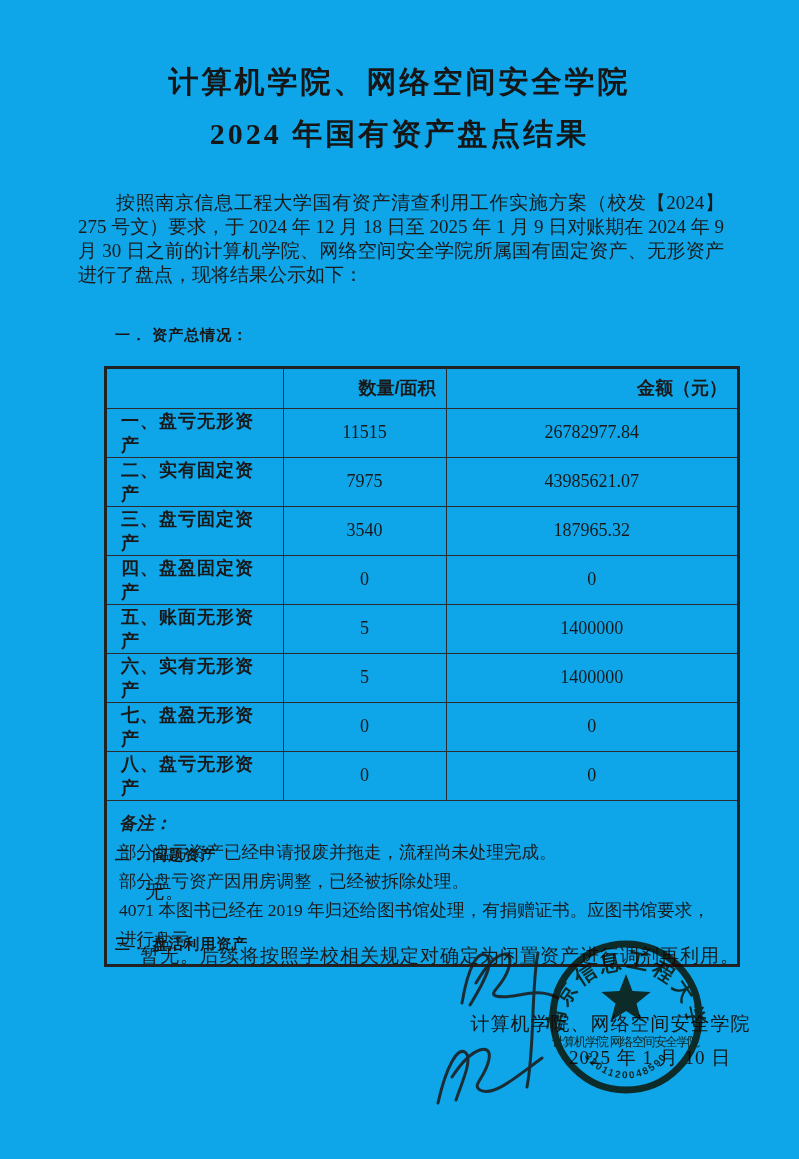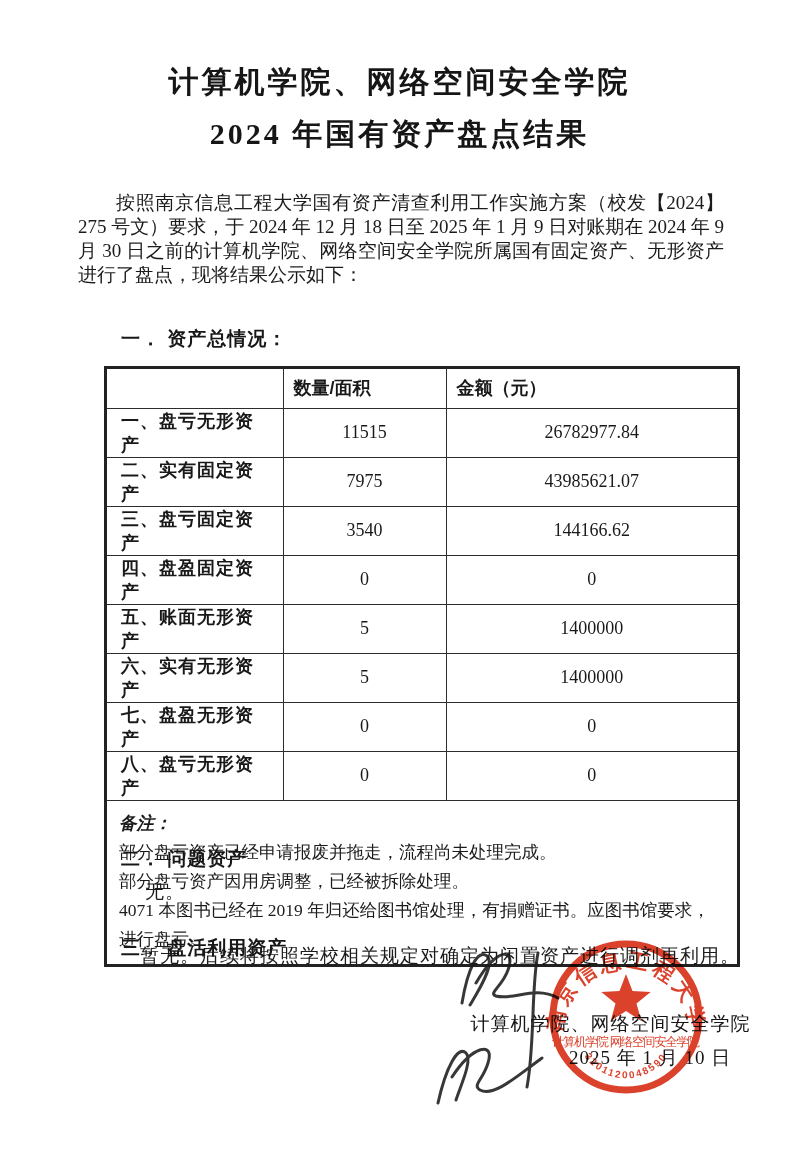--- a/index.html
+++ b/index.html
@@ -2,42 +2,42 @@
 <html><head>
 <meta charset="utf-8">
 <style>
   * { margin: 0; padding: 0; box-sizing: border-box; }
   html, body { background: #e8e8e8; }
   body { font-family: "Liberation Serif", "DejaVu Serif", serif; }
   .page {
     position: relative;
     width: 799px; height: 1159px;
     margin: 0 auto;
-    background: #ffffff;
+    background: #0ea5e9;
     color: #1e1e1e;
     overflow: hidden;
   }
   .title-line {
     position: absolute; left: 0; width: 100%;
     text-align: center;
     font-size: 30px; font-weight: 700;
     letter-spacing: 3px;
     color: #161616;
   }
   .title-1 { top: 62px; }
   .title-2 { top: 114px; }
   .intro {
     position: absolute; top: 191px; left: 78px; width: 646px;
     font-size: 19px; line-height: 24px;
     text-align: justify; text-indent: 2em;
     color: #1b1b1b;
   }
   .sec-heading {
-    position: absolute; left: 121px;
-    font-size: 19px; font-weight: 700;
+    position: absolute; left: 115px;
+    font-size: 15px; font-weight: 700;
     font-family: "Liberation Sans", "DejaVu Sans", sans-serif;
     color: #171717;
     letter-spacing: 1px;
   }
   .sec1 { top: 326px; }
   .sec2 { top: 846px; }
   .sec3 { top: 913px; margin-top: 22px; }
   .sec-body {
     position: absolute;
     font-size: 19px; color: #1b1b1b;
@@ -55,21 +55,21 @@
   table.assets td, table.assets th {
     border: 1.4px solid #2c2c2c;
     font-size: 18px;
     padding: 0 10px;
     color: #191919;
   }
   table.assets { border: 2.5px solid #222; outline: 0.5px solid #222; }
   table.assets th {
     height: 40px;
     font-family: "Liberation Sans", "DejaVu Sans", sans-serif;
-    font-weight: 700; text-align: left;
+    font-weight: 700; text-align: right;
   }
   table.assets td.row-label {
     height: 35px;
     font-family: "Liberation Sans", "DejaVu Sans", sans-serif;
     font-weight: 700; text-align: left;
     padding-left: 14px; letter-spacing: 1px;
   }
   table.assets td.num { text-align: center; font-family: "Liberation Serif", serif; }
   td.notes-cell { padding: 8px 12px 10px 12px !important; }
   .note-line { font-size: 17.5px; line-height: 29px; color: #1b1b1b; }
@@ -128,21 +128,21 @@
       <td class="num">26782977.84</td>
     </tr>
     <tr>
       <td class="row-label">二、实有固定资产</td>
       <td class="num">7975</td>
       <td class="num">43985621.07</td>
     </tr>
     <tr>
       <td class="row-label">三、盘亏固定资产</td>
       <td class="num">3540</td>
-      <td class="num">144166.62</td>
+      <td class="num">187965.32</td>
     </tr>
     <tr>
       <td class="row-label">四、盘盈固定资产</td>
       <td class="num">0</td>
       <td class="num">0</td>
     </tr>
     <tr>
       <td class="row-label">五、账面无形资产</td>
       <td class="num">5</td>
       <td class="num">1400000</td>

